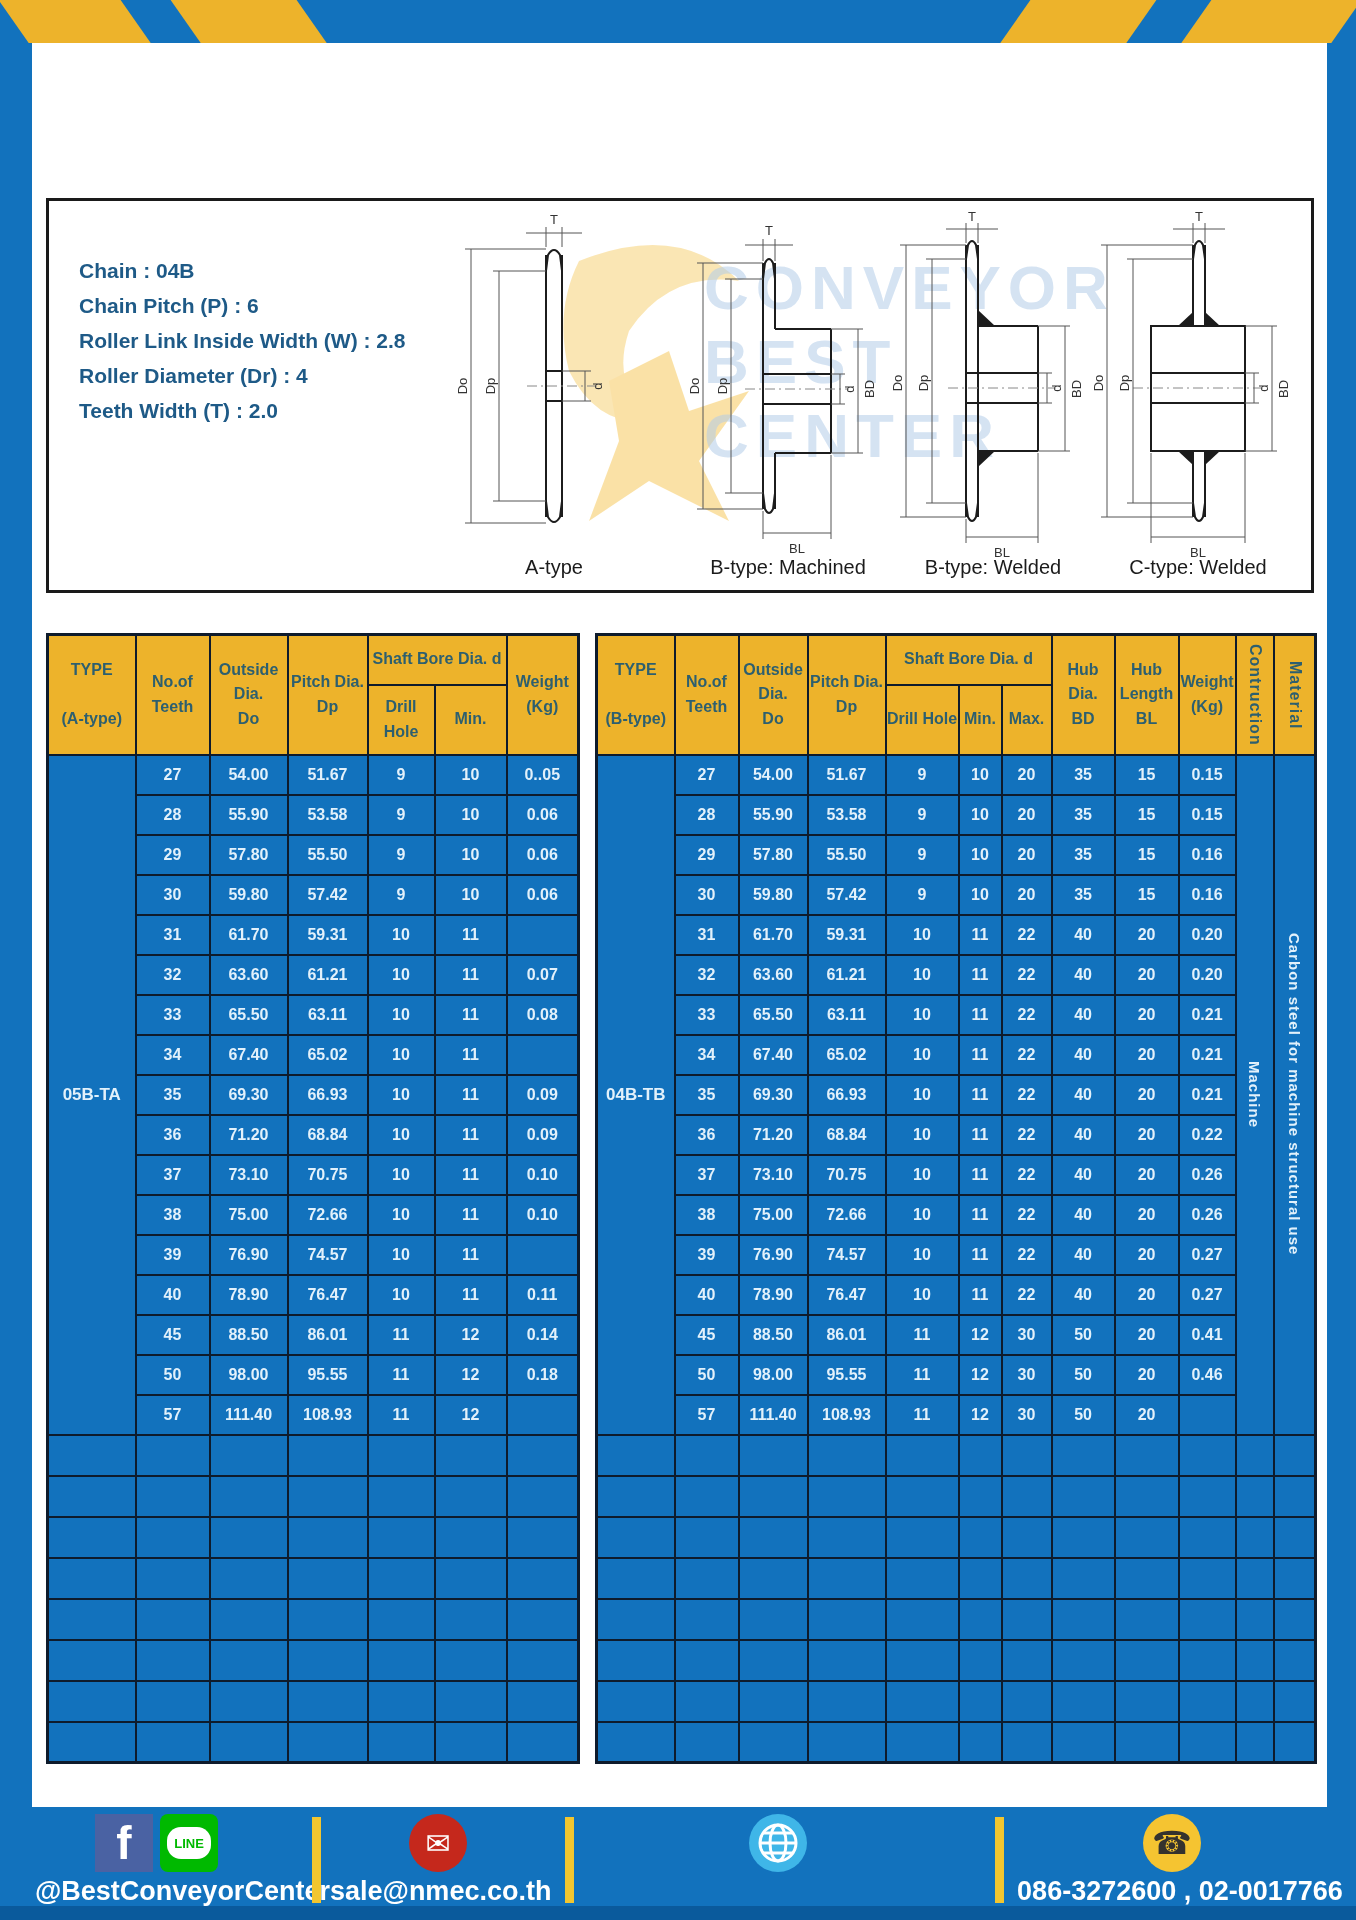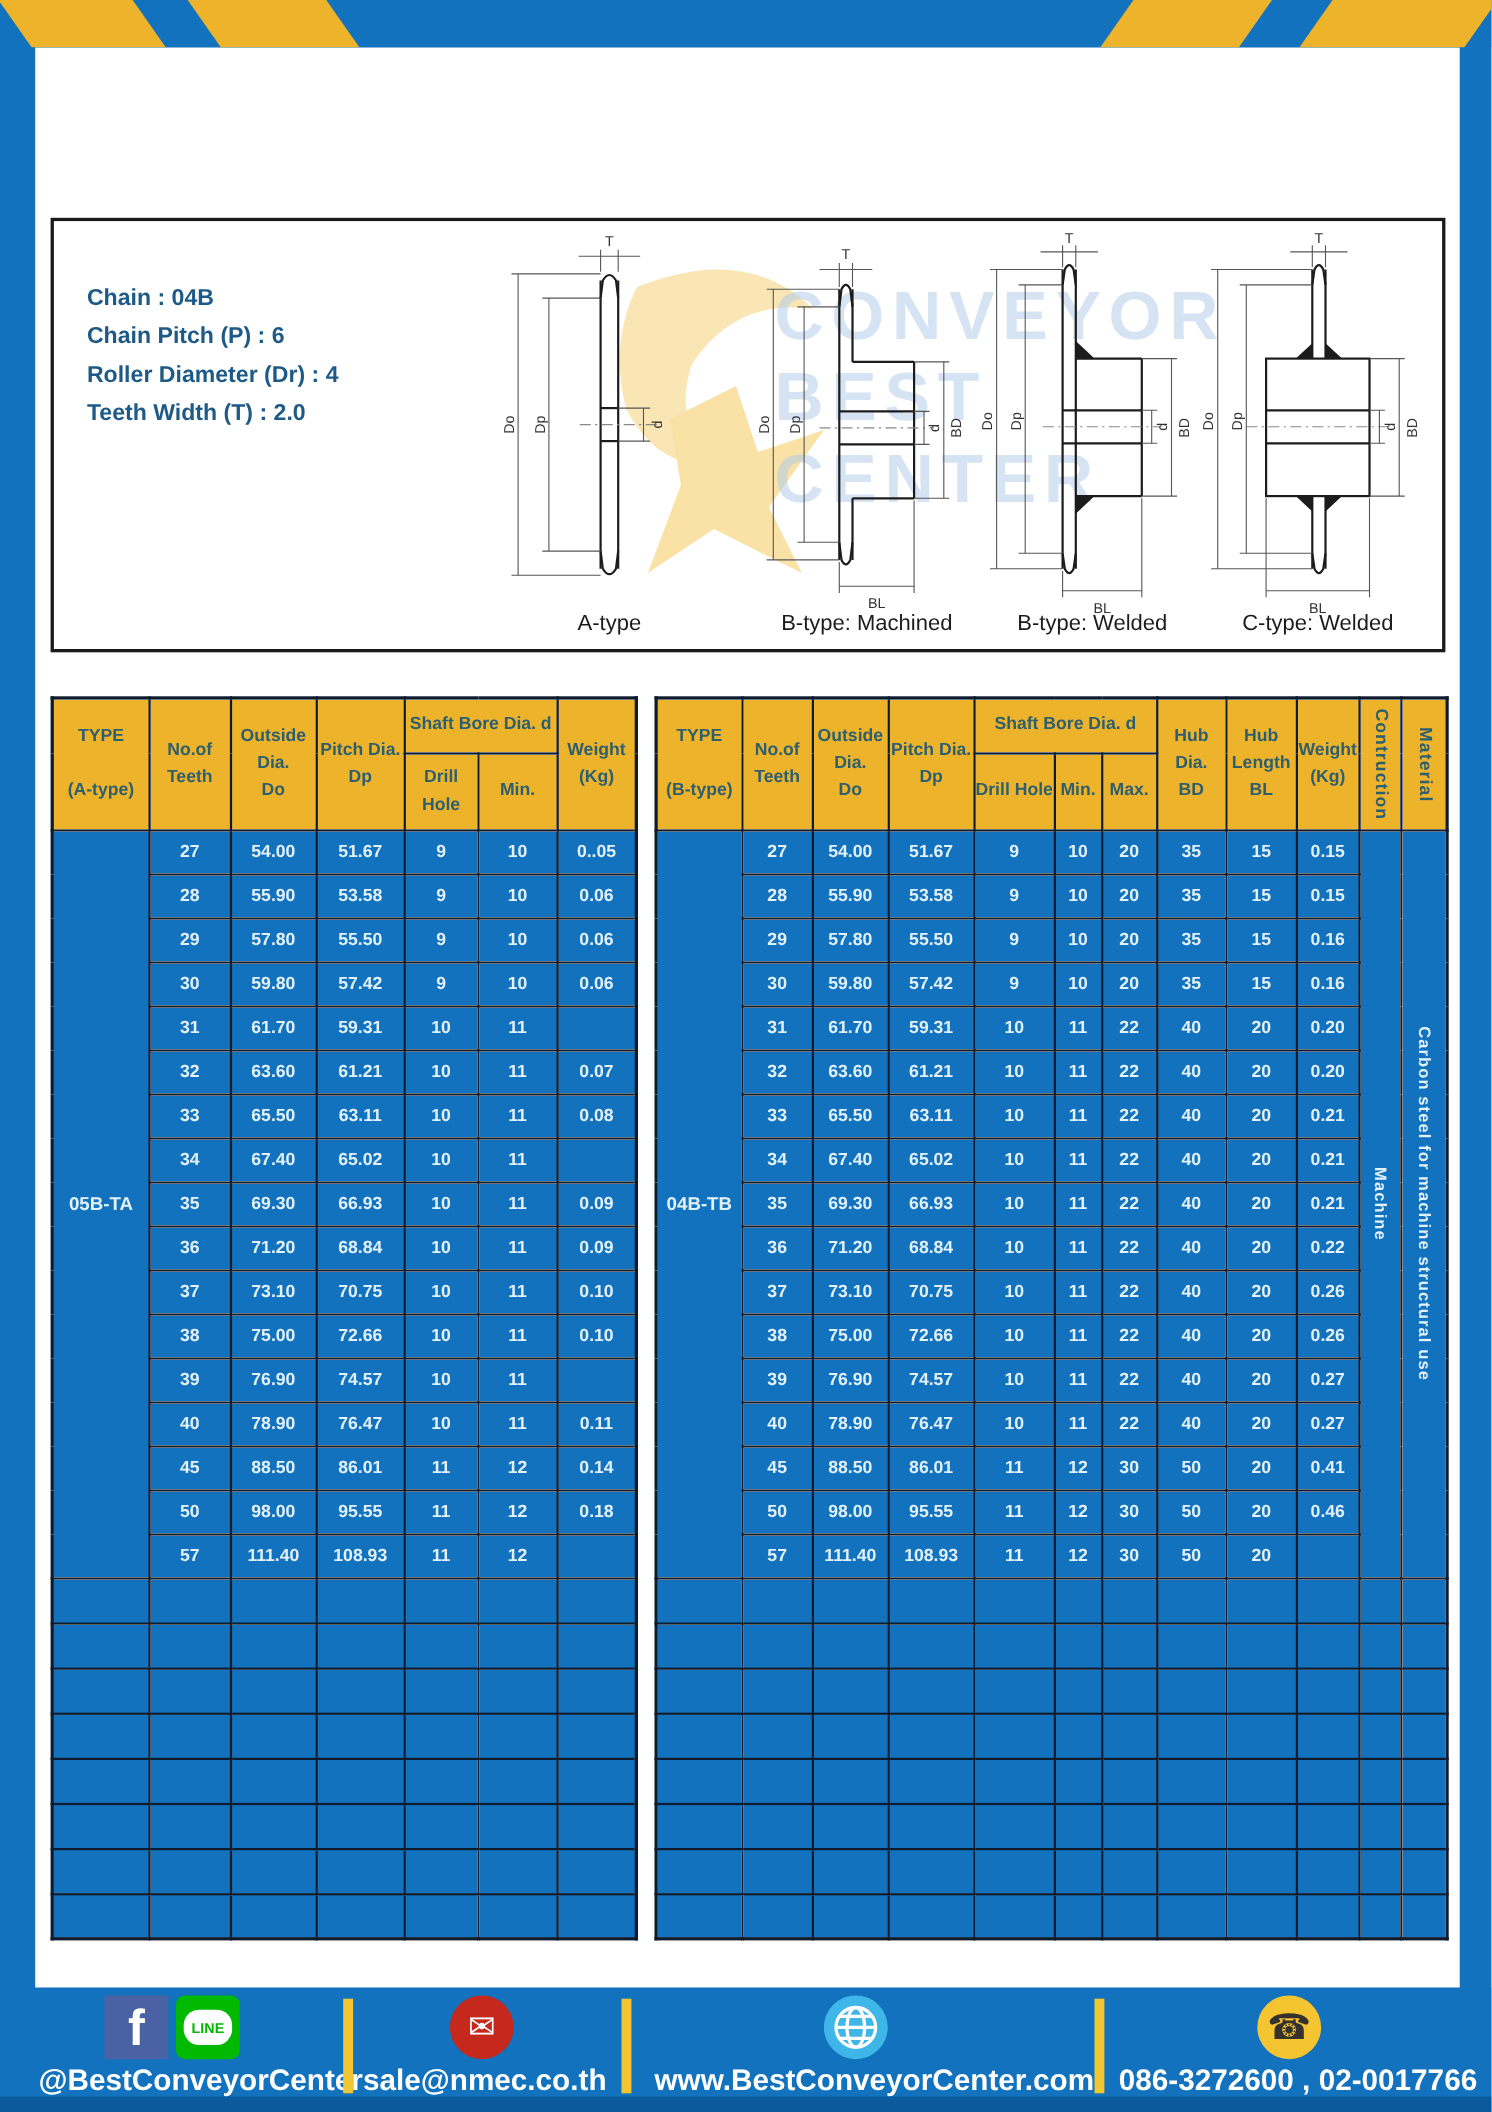--- a/index.html
+++ b/index.html
@@ -94,20 +94,21 @@
     </div>
     <div class="wm-text">
       <div>CONVEYOR</div>
       <div>BEST</div>
       <div>CENTER</div>
     </div>
 
     <div class="specs">
       <div class="spec-line">Chain : 04B</div>
       <div class="spec-line">Chain Pitch (P) : 6</div>
+      <div class="spec-line">Roller Link Inside Width (W) : 2.8</div>
       <div class="spec-line">Roller Diameter (Dr) : 4</div>
       <div class="spec-line">Teeth Width (T) : 2.0</div>
     </div>
 
     <svg class="diagram dg-a" width="210" height="350" viewBox="0 0 210 350">
       <path class="part" d="M97,60 L99,44 Q105,34 111,44 L113,60"></path>
       <path class="part" d="M97,290 L99,306 Q105,316 111,306 L113,290"></path>
       <line class="part" x1="97" y1="44" x2="97" y2="306"></line>
       <line class="part" x1="113" y1="44" x2="113" y2="306"></line>
       <line class="part" x1="97" y1="160" x2="113" y2="160"></line>
@@ -866,21 +867,20 @@
   <div class="fsep sep2"></div>
   <div class="ficon globe">
     <svg width="44" height="44" viewBox="0 0 44 44">
       <circle cx="22" cy="22" r="18" fill="none" stroke="#fff" stroke-width="3"></circle>
       <ellipse cx="22" cy="22" rx="8" ry="18" fill="none" stroke="#fff" stroke-width="3"></ellipse>
       <line x1="4" y1="22" x2="40" y2="22" stroke="#fff" stroke-width="3"></line>
       <line x1="7" y1="12" x2="37" y2="12" stroke="#fff" stroke-width="3"></line>
       <line x1="7" y1="32" x2="37" y2="32" stroke="#fff" stroke-width="3"></line>
     </svg>
   </div>
-  <div class="ftext ft3">www.BestConveyorCenter.com</div>
   <div class="fsep sep3"></div>
   <div class="ficon phone">
       <span>☎</span>
     </div>
   <div class="ftext ft4">086-3272600 , 02-0017766</div>
 
   <div class="bottom-strip"></div>
 </div>
 
 </body></html>

